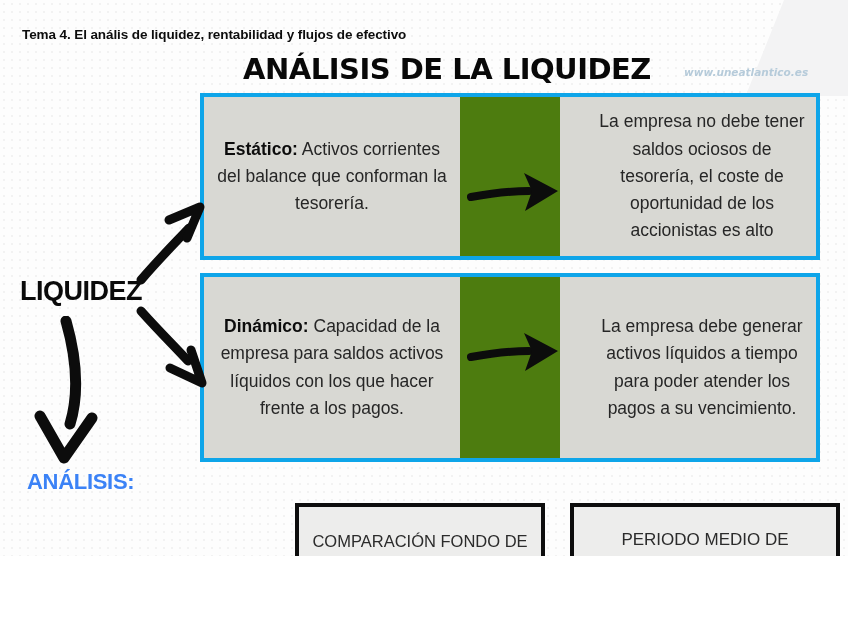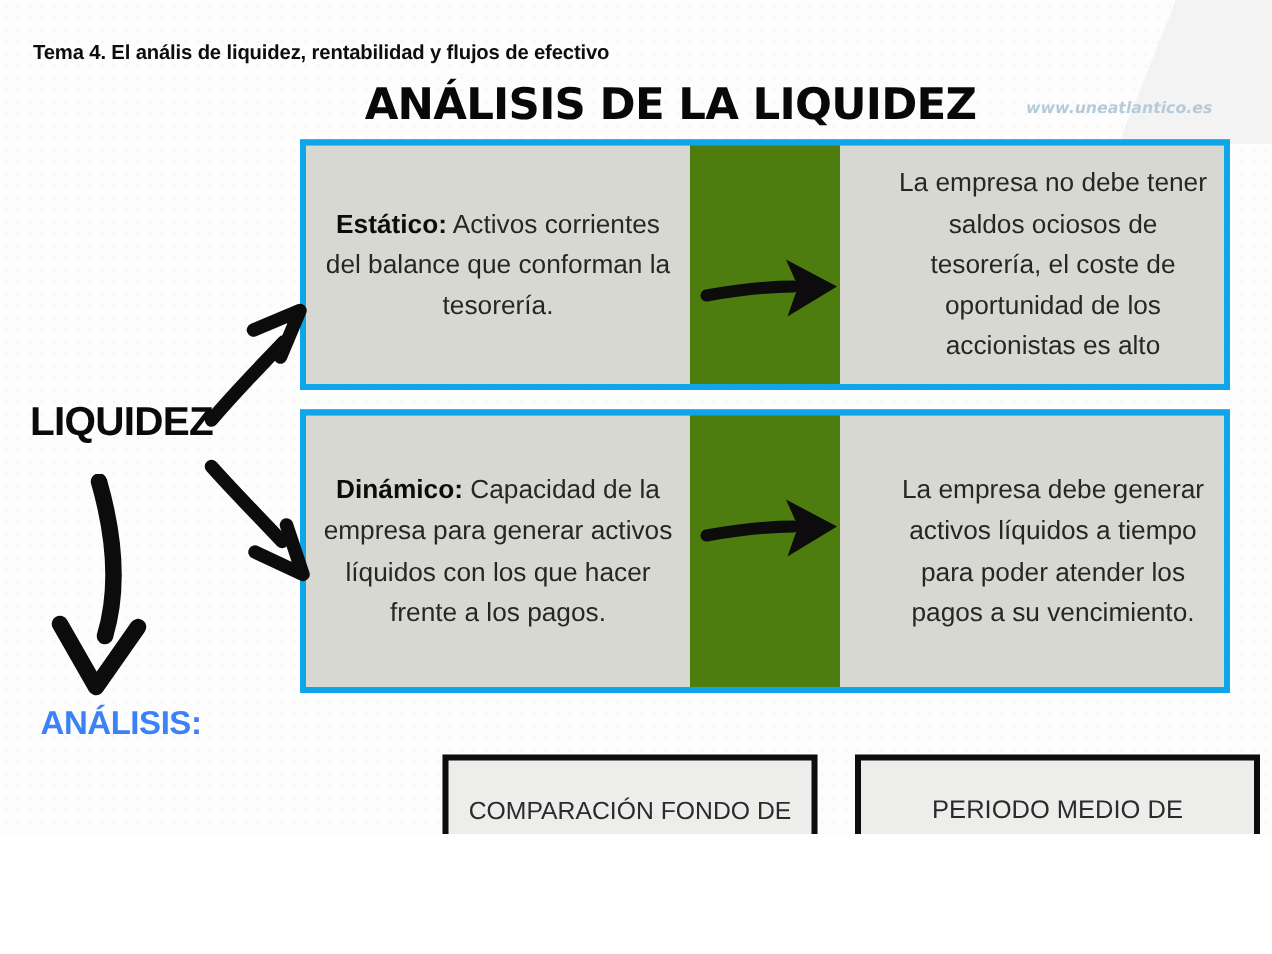--- a/index.html
+++ b/index.html
@@ -55,21 +55,21 @@
     background:#d8d8d3;
     display:flex;align-items:center;justify-content:center;
     text-align:center;
     font-size:17.5px;line-height:1.56;color:#262626;
     padding:4px 8px;box-sizing:border-box;
   }
   .panel b{color:#0c0c0c;}
   .panel-left{left:0;width:256px;}
   .panel-right{left:356px;width:256px;padding-left:36px;}
   .label-liquidez{
-    position:absolute;left:20px;top:266px;
+    position:absolute;left:20px;top:276px;
     font-size:27px;font-weight:bold;color:#0a0a0a;letter-spacing:-.5px;
     z-index:3;
   }
   .label-analisis{
     position:absolute;left:27px;top:469px;
     font-size:22px;font-weight:bold;color:#3b82f6;letter-spacing:-.3px;
     z-index:3;
     text-align:right;
   }
   .arrow{position:absolute;z-index:3;}
@@ -105,21 +105,21 @@
     <div class="panel panel-left">
       <span><b>Estático:</b><span> Activos corrientes del balance que conforman la tesorería.</span></span>
     </div>
     <div class="panel panel-right">
       <span>La empresa no debe tener saldos ociosos de tesorería, el coste de oportunidad de los accionistas es alto</span>
     </div>
   </div>
 
   <div class="big-box" id="box-dinamico">
     <div class="panel panel-left">
-      <span><b>Dinámico:</b><span> Capacidad de la empresa para generar activos líquidos con los que hacer frente a los pagos.</span></span>
+      <span><b>Dinámico:</b><span> Capacidad de la empresa para saldos activos líquidos con los que hacer frente a los pagos.</span></span>
     </div>
     <div class="panel panel-right">
       <span>La empresa debe generar activos líquidos a tiempo para poder atender los pagos a su vencimiento.</span>
     </div>
   </div>
 
   <svg class="arrow" style="left:136px;top:198px;" width="72" height="88">
     <path d="M5,82 C22,62 38,46 53,30" stroke-width="9"></path>
     <path d="M33,22 L64,9 L51,40" stroke-width="9"></path>
   </svg>

